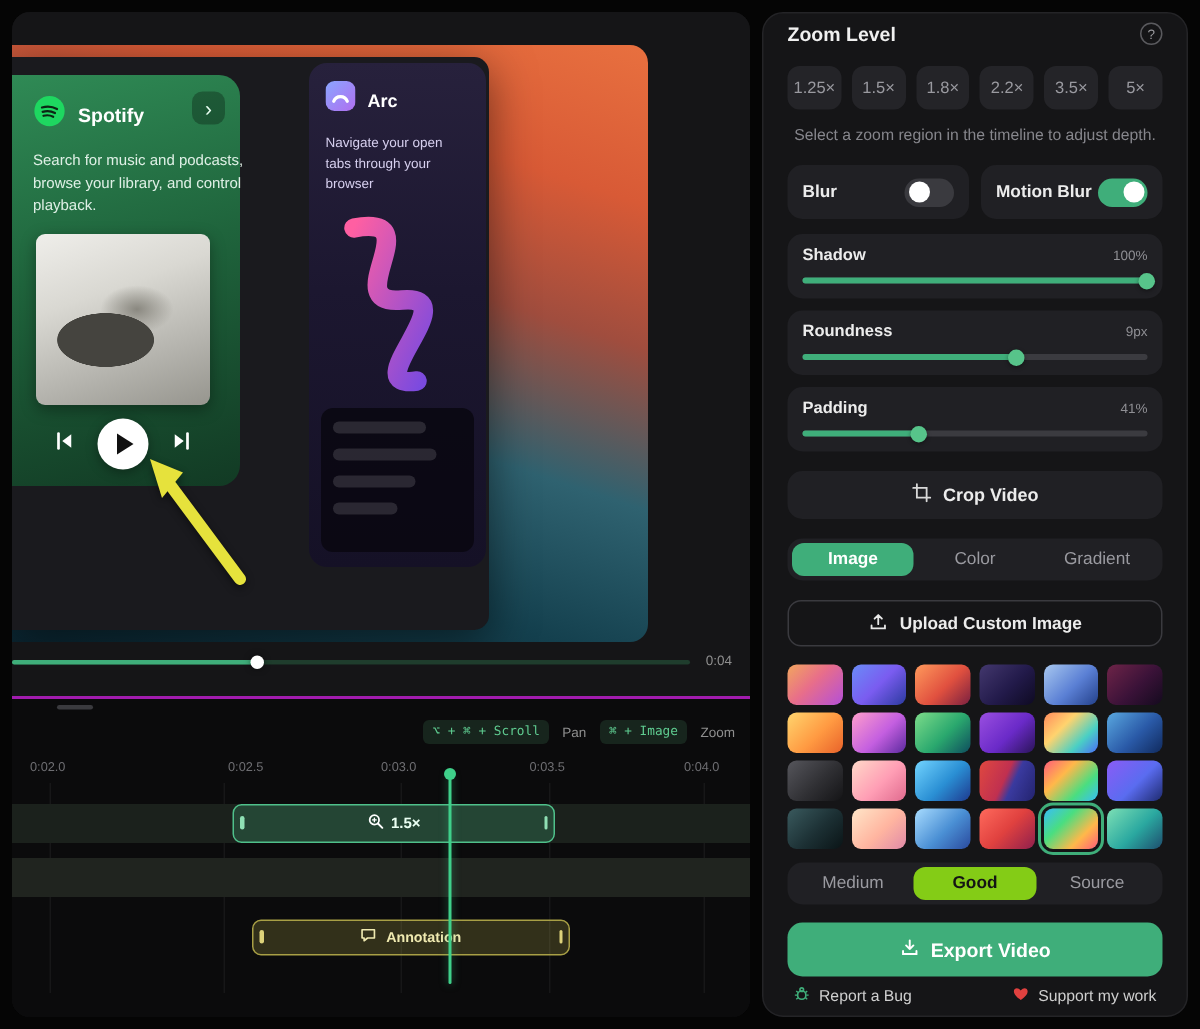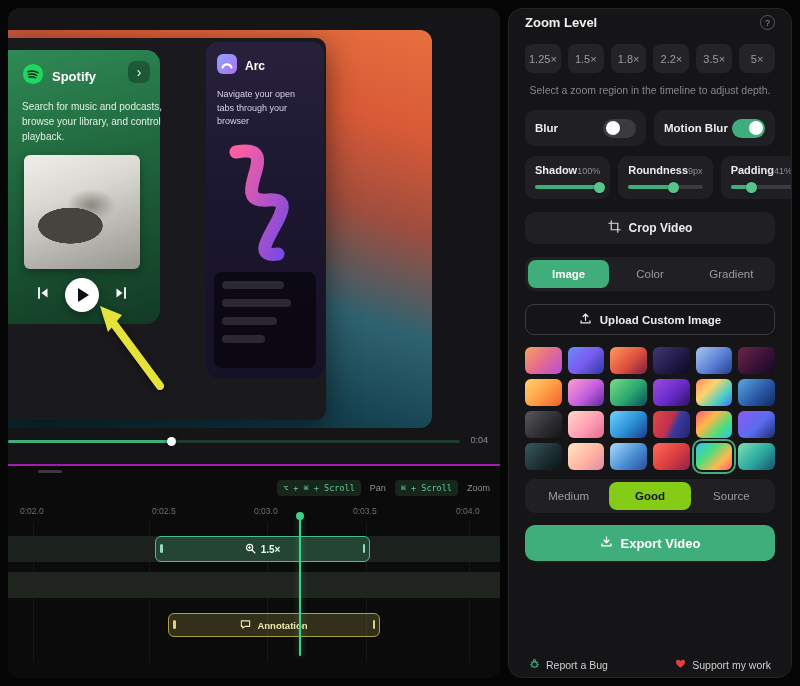--- a/index.html
+++ b/index.html
@@ -81,31 +81,31 @@
   .zoom-row { display:flex; gap:7px; margin-top:14px; }
   .zoom-btn { flex:1; height:29px; background:#242428; border:none; border-radius:8px; color:#9a9aa0; font-size:11px; font-family:inherit; }
   .caption { margin-top:11px; text-align:center; font-size:10.5px; color:#86868c; }
   .toggle-row { display:flex; gap:8px; margin-top:14px; }
   .toggle-card { flex:1; height:36px; background:#202024; border-radius:10px; display:flex; align-items:center; justify-content:space-between; padding:0 10px; }
   .toggle-label { font-size:11.5px; color:#ececec; font-weight:600; }
   .switch { position:relative; width:33px; height:19px; border-radius:10px; background:#3a3a3f; }
   .switch .knob { position:absolute; left:2.5px; top:2.5px; width:14px; height:14px; border-radius:50%; background:#fff; transition:left .1s; }
   .switch.on { background:#3fae7a; }
   .switch.on .knob { left:16.5px; }
-  .slider-grid { display:grid; grid-template-columns:1fr 1fr 1fr; gap:8px; margin-top:10px; }
+  .slider-grid { display:grid; grid-template-columns:1fr; gap:8px; margin-top:10px; }
   .slider-card { background:#202024; border-radius:10px; padding:8px 10px 10px; }
   .slider-head { display:flex; justify-content:space-between; align-items:baseline; }
   .slider-name { font-size:11px; font-weight:700; color:#ececec; }
   .slider-val { font-size:9px; color:#8f8f94; }
   .slider-track { position:relative; margin-top:9px; height:4px; border-radius:2px; background:#3b3b40; }
   .slider-fill { position:relative; height:4px; border-radius:2px; background:#3fae7a; }
   .slider-knob { position:absolute; right:-5px; top:-3.5px; width:11px; height:11px; border-radius:50%; background:#57c48a; box-shadow:0 1px 3px rgba(0,0,0,.4); }
   .wide-btn { margin-top:13px; height:32px; background:#202024; border:none; border-radius:10px; display:flex; align-items:center; justify-content:center; gap:8px; color:#ececec; font-size:12px; font-weight:600; font-family:inherit; }
   .seg-group { margin-top:13px; background:#202024; border-radius:10px; padding:3px; display:flex; }
-  .seg { flex:1; height:28px; border:none; background:transparent; border-radius:8px; color:#9a9aa0; font-size:11.5px; font-family:inherit; display:flex; align-items:center; justify-content:center; }
+  .seg { flex:1; height:22px; border:none; background:transparent; border-radius:8px; color:#9a9aa0; font-size:11.5px; font-family:inherit; display:flex; align-items:center; justify-content:center; }
   .seg.active-green { background:#3fae7a; color:#fff; font-weight:700; }
   .seg.active-white { background:#84cc16; color:#141414; font-weight:700; }
   .outline-btn { margin-top:13px; height:31px; background:transparent; border:1px solid #3a3a3f; border-radius:9px; display:flex; align-items:center; justify-content:center; gap:8px; color:#ececec; font-size:11.5px; font-weight:600; font-family:inherit; }
   .thumb-grid { margin-top:12px; display:grid; grid-template-columns:repeat(6,1fr); gap:5px 6px; }
   .thumb { height:27px; border-radius:6px; background:#333; }
   .thumb.selected { box-shadow:0 0 0 2px #151517, 0 0 0 4px #3fae7a; }
   .section-label { margin-top:18px; font-size:12.5px; font-weight:700; color:#f0f0f0; }
   .export-btn { margin-top:12px; height:36px; background:#3fae7a; border:none; border-radius:10px; display:flex; align-items:center; justify-content:center; gap:8px; color:#fff; font-size:13px; font-weight:700; font-family:inherit; }
   .panel-footer { margin-top:auto; padding:4px 4px 0; display:flex; justify-content:space-between; align-items:center; }
   .footer-link { display:flex; align-items:center; gap:6px; font-size:10.5px; color:#cfcfcf; }
@@ -207,21 +207,21 @@
       </div>
       <div class="progress-time">0:04</div>
     </div>
 
     <div class="timeline">
       <div class="grab-handle"></div>
 
       <div class="hints">
         <span class="kbd-badge">⌥ + ⌘ + Scroll</span>
         <span class="hint-label">Pan</span>
-        <span class="kbd-badge">⌘ + Scroll</span>
+        <span class="kbd-badge">⌘ + Image</span>
         <span class="hint-label">Zoom</span>
       </div>
 
       <span class="tick" style="left:12px">0:02.0</span>
       <span class="tick" style="left:144px">0:02.5</span>
       <span class="tick" style="left:246px">0:03.0</span>
       <span class="tick" style="left:345px">0:03.5</span>
       <span class="tick" style="left:448px">0:04.0</span>
 
       <div class="gridline" style="left:25px"></div>

